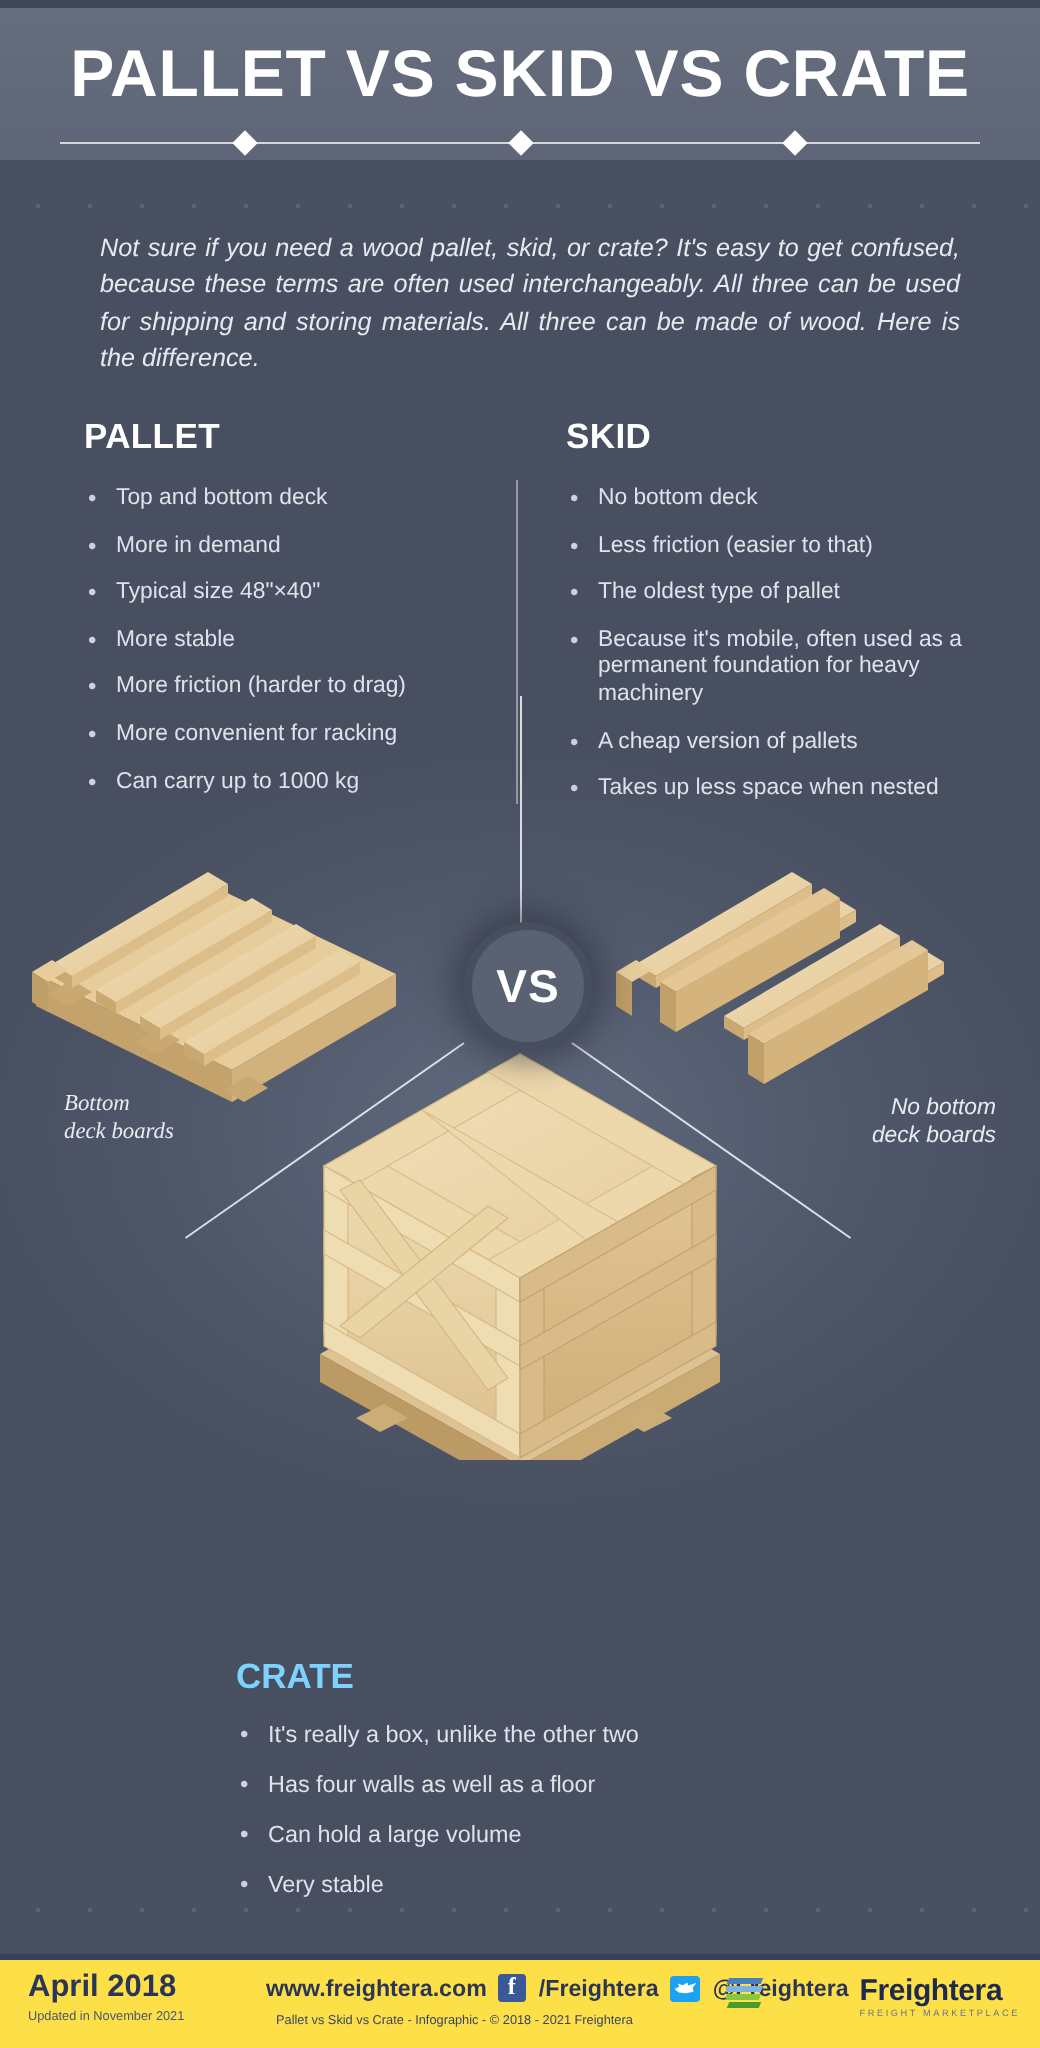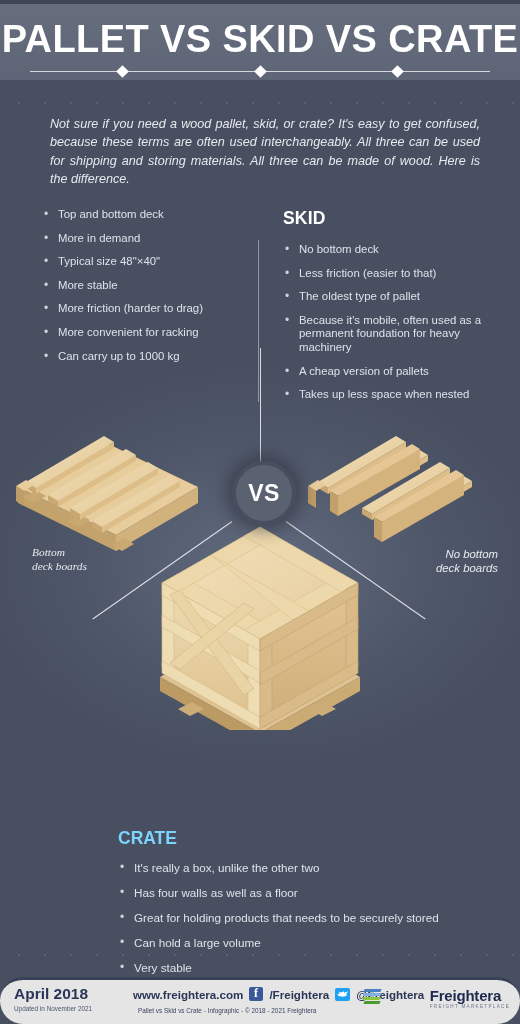--- a/index.html
+++ b/index.html
@@ -12,21 +12,21 @@
 
   
   .header{
     position:relative;height:80px;
     background:linear-gradient(180deg,#666e7e 0%,#5d6576 100%);
     border-top:4px solid #3d4556;
     box-sizing:border-box;
   }
   .title{
     margin:0;padding-top:14px;text-align:center;
-    color:#ffffff;font-size:38px;font-weight:bold;letter-spacing:.4px;
+    color:#ffffff;font-size:33px;font-weight:bold;letter-spacing:.4px;
     font-family:"Liberation Sans", sans-serif;
   }
   .rule{
     position:absolute;left:30px;right:30px;top:63px;height:9px;
   }
   .rule .line{position:absolute;left:0;right:0;top:4px;height:1px;background:rgba(255,255,255,.75);}
   .rule .dia{
     position:absolute;top:0;width:9px;height:9px;background:#fff;
     transform:rotate(45deg);
   }
@@ -116,23 +116,22 @@
   .pal-right{position:absolute;left:300px;top:0px;}
   .crate{position:absolute;left:148px;top:100px;}
 
   
   .crate-sec{position:absolute;left:118px;right:18px;top:748px;}
   .crate-sec h2{margin:0 0 12px 0;color:#7dd3fc;font-size:17.5px;font-weight:bold;}
   .crate-sec ul.blist li{font-size:11.7px;line-height:14px;margin-bottom:11px;}
 
   
   .footer{
-    position:absolute;left:0;right:0;bottom:0;height:44px;background:#e5e5e5;
+    position:absolute;left:0;right:0;bottom:0;height:44px;background:#fde047;
     border-top:3px solid #39415a;
-    border-radius:23px;
   }
   .f-date{position:absolute;left:14px;top:5px;color:#2b3557;font-size:15.5px;font-weight:bold;}
   .f-upd{position:absolute;left:14px;top:25px;color:#4b5570;font-size:6.4px;}
   .f-mid{position:absolute;left:133px;top:7px;display:flex;align-items:center;gap:6px;}
   .f-url{color:#2b3557;font-size:11.6px;font-weight:bold;}
   .fb{width:14px;height:14px;background:#3b5998;border-radius:2px;display:inline-block;position:relative;}
   .fb::after{content:"f";position:absolute;left:4.5px;top:-1px;color:#fff;font-size:12px;font-weight:bold;font-family:"Liberation Serif",serif;}
   .tw{width:15px;height:13px;background:#1da1f2;border-radius:2px;display:inline-block;position:relative;}
   .tw::after{content:"";position:absolute;left:2px;top:3px;width:11px;height:7px;
      background:#fff;clip-path:polygon(0% 58%,22% 40%,14% 18%,38% 30%,58% 10%,62% 32%,100% 12%,82% 48%,86% 76%,52% 88%,18% 82%);}
@@ -163,20 +162,21 @@
   <div class="body">
     <div class="dots"></div>
     <div class="dots bottom"></div>
 
     <div class="intro">Not sure if you need a wood pallet, skid, or crate? It's easy to get confused, because these terms are often used interchangeably. All three can be used for shipping and storing materials. All three can be made of wood. Here is the difference.</div>
 
     <div class="cols">
       <div class="divider"></div>
 
       <div class="col col-left">
+        <h2>PALLET</h2>
         <ul class="blist">
           <li><span class="bul">•</span><span>Top and bottom deck</span></li>
           <li><span class="bul">•</span><span>More in demand</span></li>
           <li><span class="bul">•</span><span>Typical size 48"×40"</span></li>
           <li><span class="bul">•</span><span>More stable</span></li>
           <li><span class="bul">•</span><span>More friction (harder to drag)</span></li>
           <li><span class="bul">•</span><span>More convenient for racking</span></li>
           <li><span class="bul">•</span><span>Can carry up to 1000 kg</span></li>
         </ul>
       </div>
@@ -363,21 +363,21 @@
         <span>No bottom</span><br>
         <span>deck boards</span>
       </div>
     </div>
 
     <div class="crate-sec">
       <h2>CRATE</h2>
       <ul class="blist">
         <li><span class="bul">•</span><span>It's really a box, unlike the other two</span></li>
         <li><span class="bul">•</span><span>Has four walls as well as a floor</span></li>
-        <li><span class="bul">•</span><span>Great for holding products that needs to be securely stored</span></li>
+        <li><span class="bul">•</span></li>
         <li><span class="bul">•</span><span>Can hold a large volume</span></li>
         <li><span class="bul">•</span><span>Very stable</span></li>
 
       </ul>
     </div>
 
   </div>
 
   <div class="footer">
     <div class="f-date">April 2018</div>

